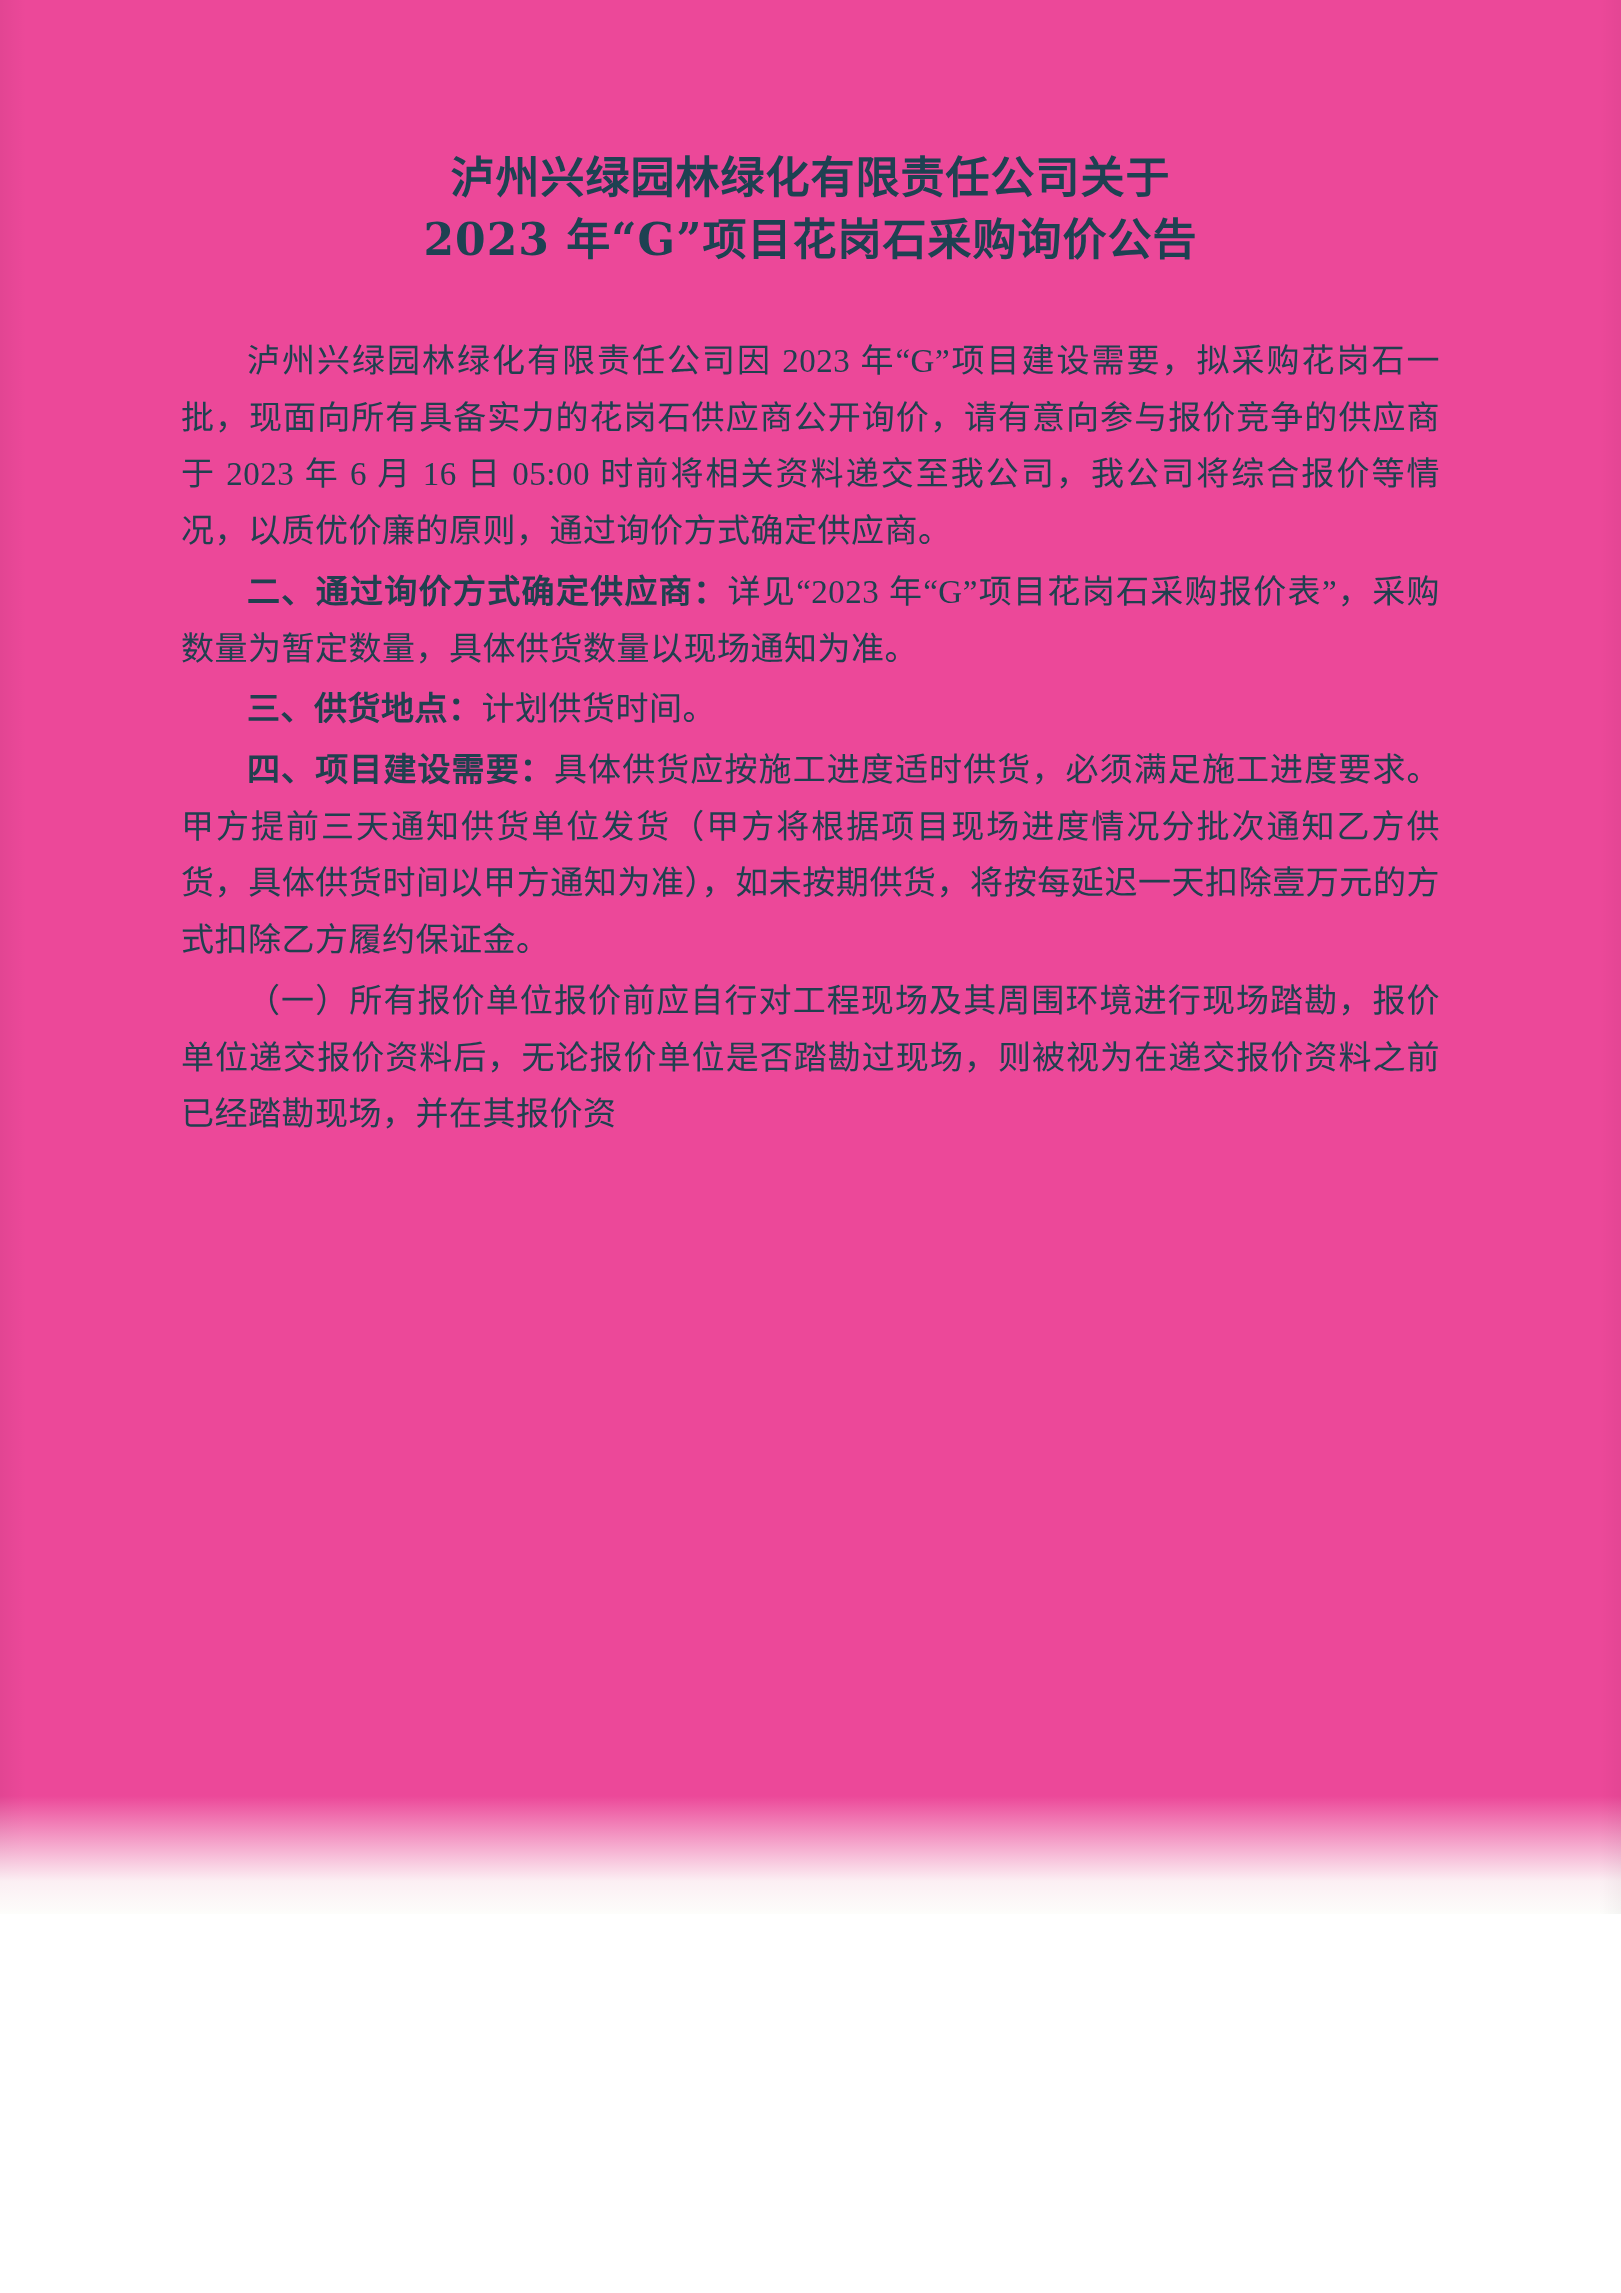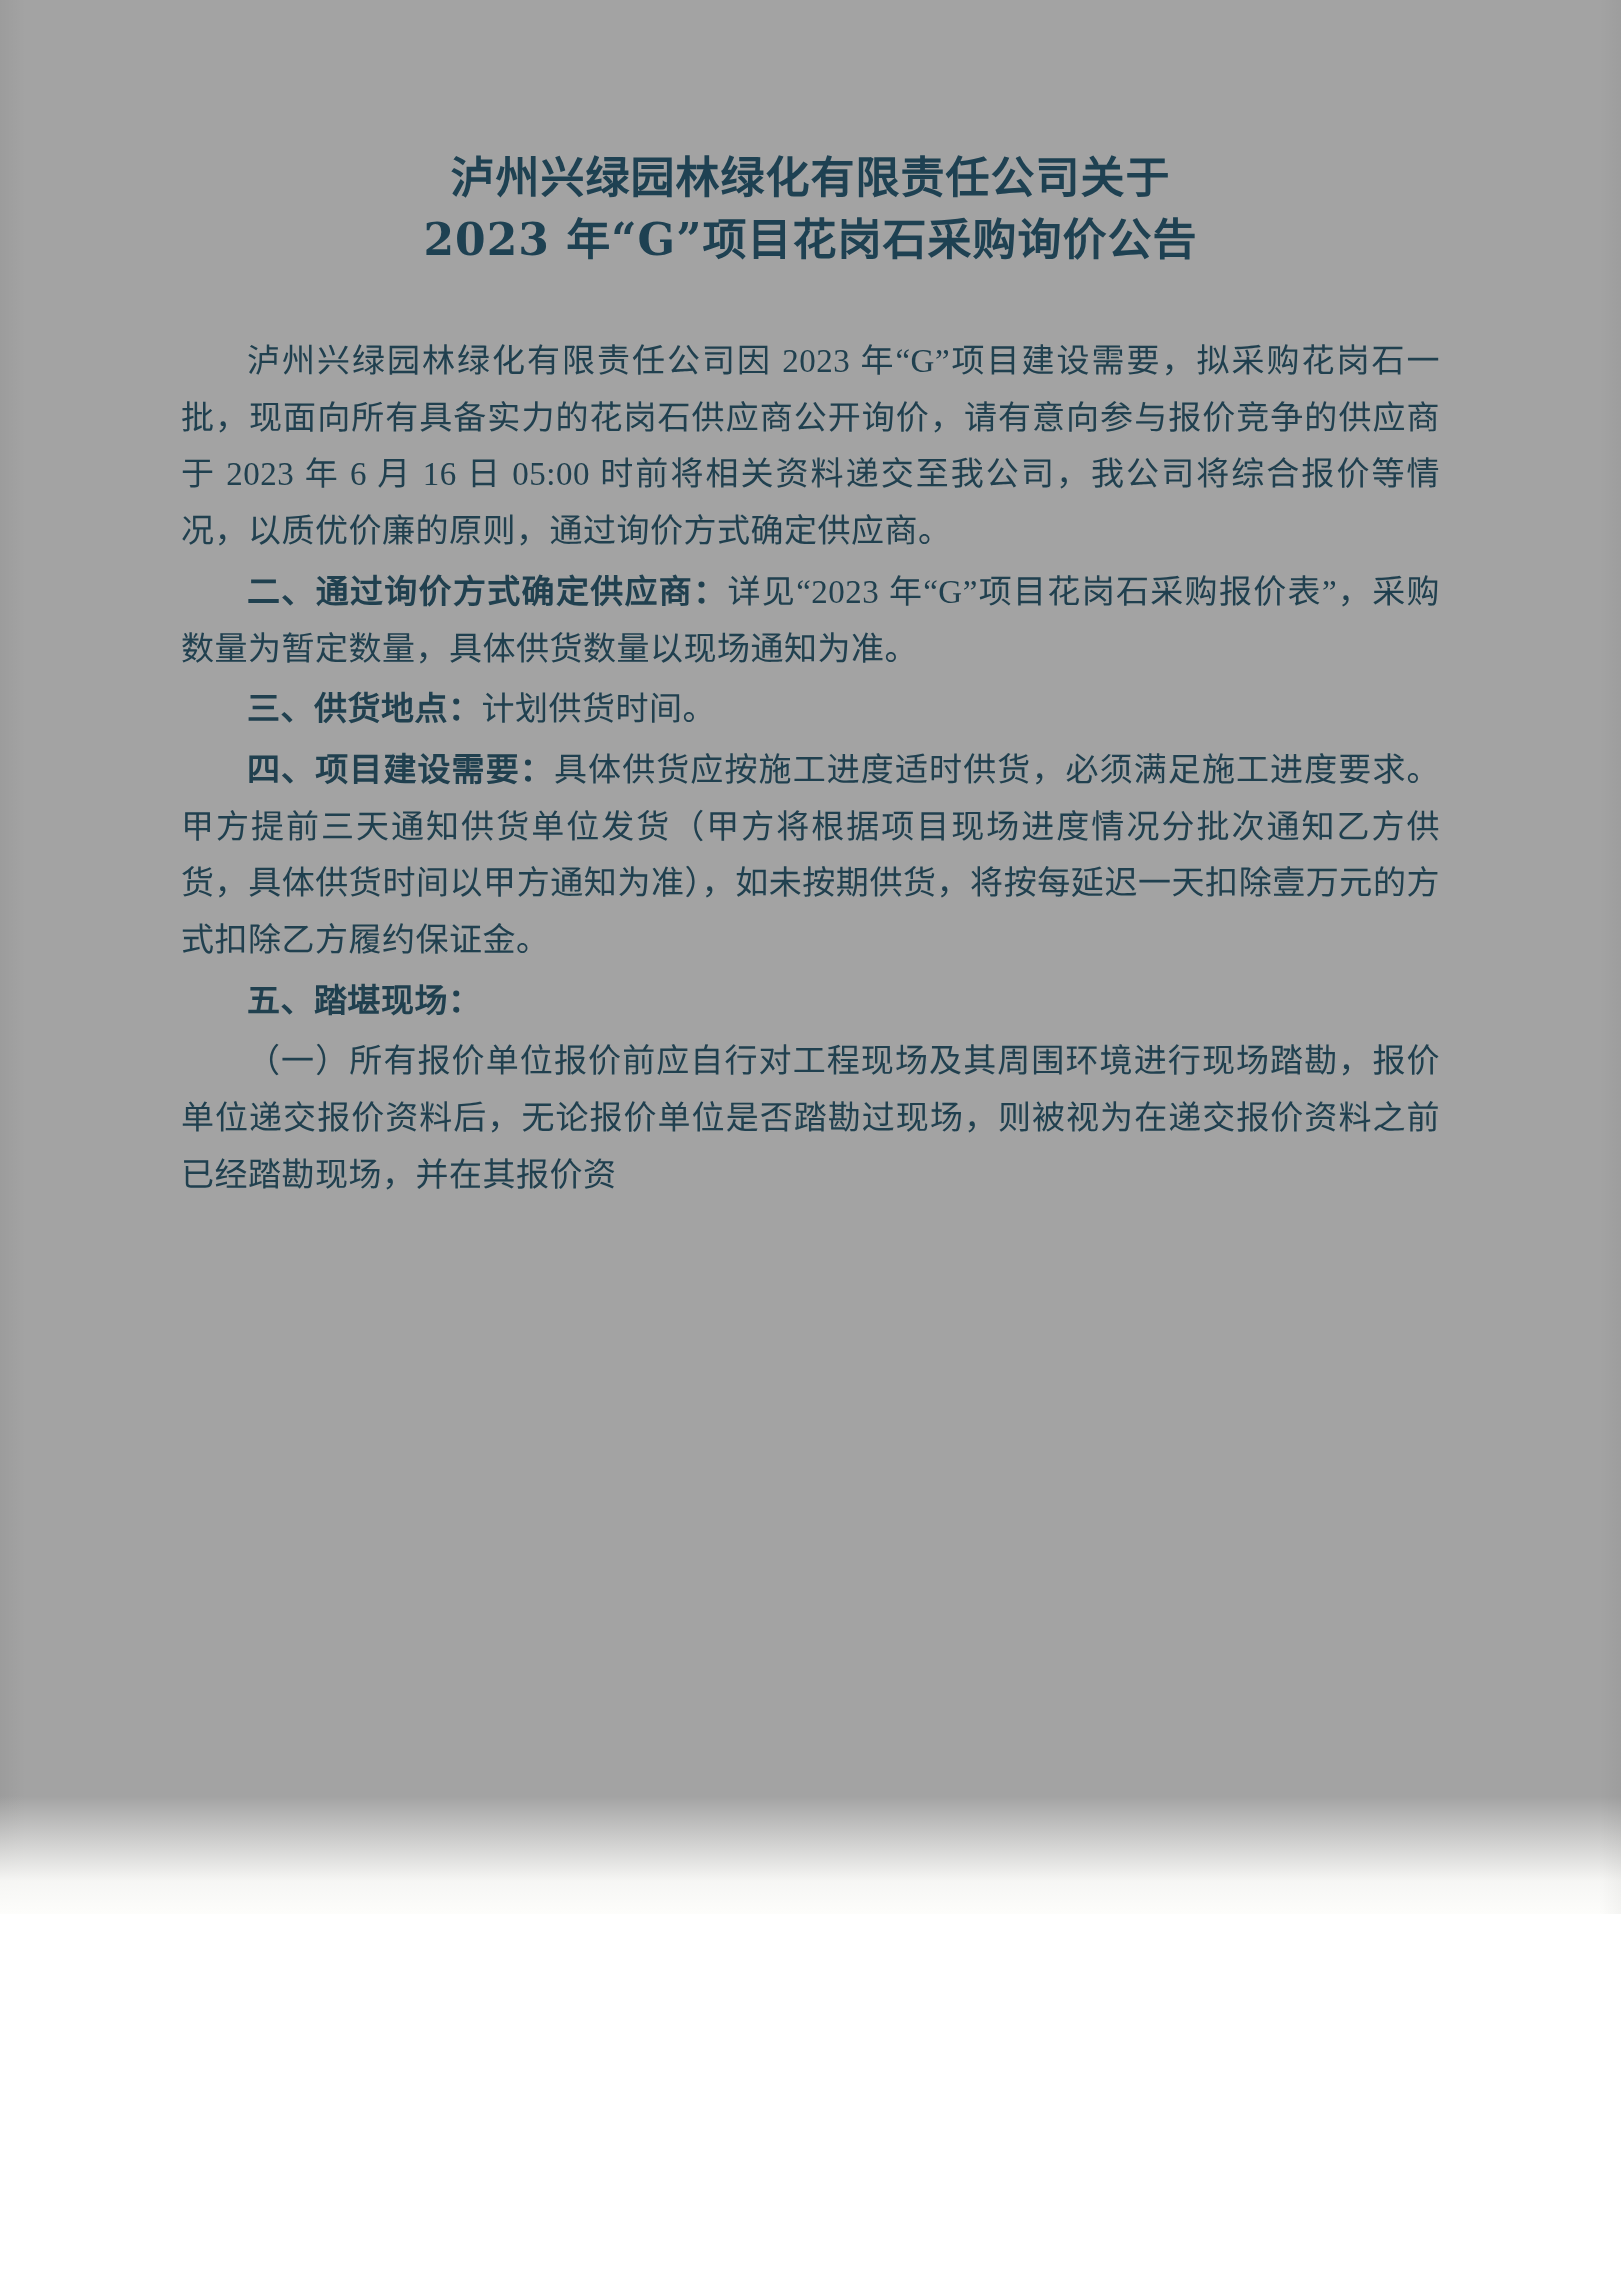--- a/index.html
+++ b/index.html
@@ -11,21 +11,21 @@
     width: 1621px;
     height: 2294px;
     font-family: "Liberation Serif", "DejaVu Serif", serif;
     color: #1b3a4b;
     overflow: hidden;
   }
   .page {
     position: relative;
     width: 1621px;
     height: 1914px;
-    background: #a3a3a3;
+    background: #ec4899;
     box-sizing: border-box;
     padding: 147px 181px 0 181px;
   }
   
   .page::before {
     content: "";
     position: absolute;
     left: 0; top: 0; bottom: 0;
     width: 25.5px;
     background: linear-gradient(to right, rgba(0,0,0,0.045), rgba(0,0,0,0));
@@ -102,23 +102,20 @@
     </p>
 
     <p class="para">
       <span class="lead">三、供货地点：</span><span>计划供货时间。</span>
     </p>
 
     <p class="para">
       <span class="lead">四、项目建设需要：</span><span>具体供货应按施工进度适时供货，必须满足施工进度要求。甲方提前三天通知供货单位发货（甲方将根据项目现场进度情况分批次通知乙方供货，具体供货时间以甲方通知为准），如未按期供货，将按每延迟一天扣除壹万元的方式扣除乙方履约保证金。</span>
     </p>
 
-    <p class="para">
-      <span class="lead">五、踏堪现场：</span>
-    </p>
 
     <p class="para">
       <span>（一）所有报价单位报价前应自行对工程现场及其周围环境进行现场踏勘，报价单位递交报价资料后，无论报价单位是否踏勘过现场，则被视为在递交报价资料之前已经踏勘现场，并在其报价资</span>
     </p>
 
   </div>
   <div class="fade-bottom"></div>
 </div>
 
 

